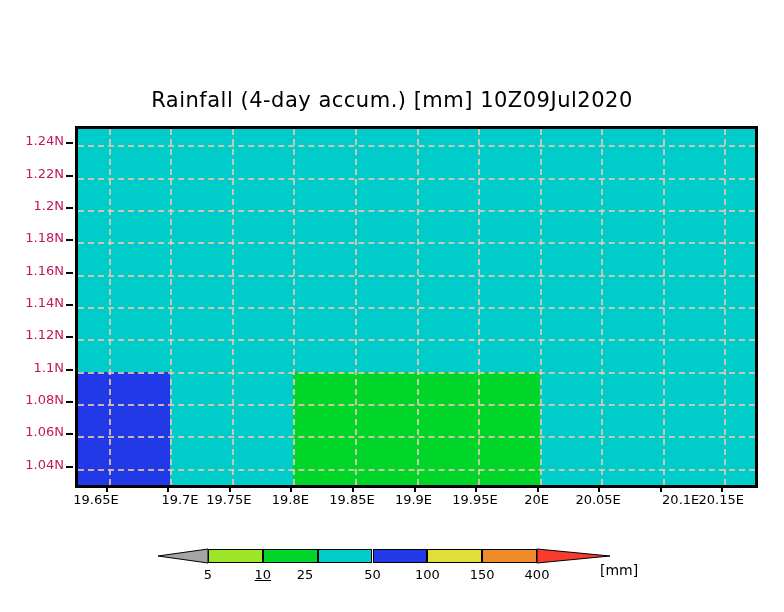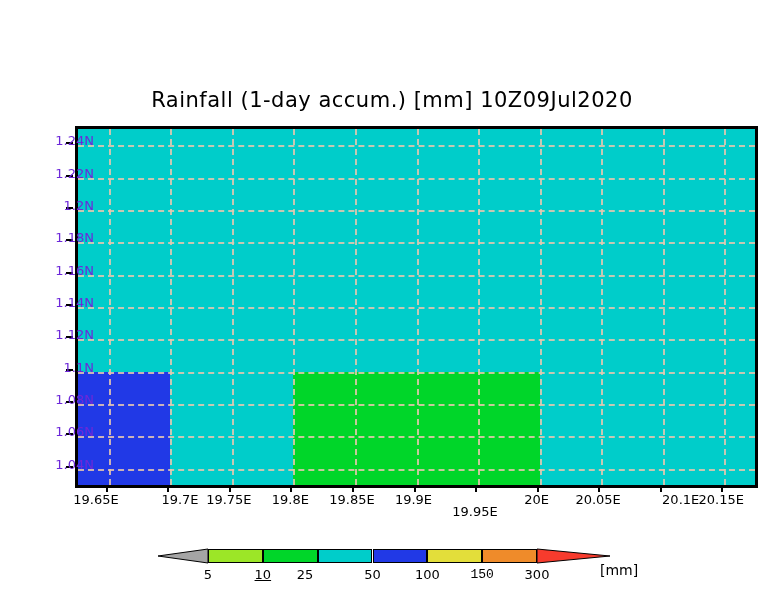--- a/index.html
+++ b/index.html
@@ -74,25 +74,25 @@
   
   .ytick-mark {
     position: absolute;
     width: 7px;
     height: 0;
     border-top: 2px solid #000000;
     left: 66px;
   }
   .ytick-label {
     position: absolute;
-    right: 690px;
+    right: 720px;
     text-align: left;
     font-family: "DejaVu Sans", sans-serif;
     font-size: 13px;
-    color: #6d28d9;
+    color: #be185d;
     white-space: pre;
   }
   .xtick-mark {
     position: absolute;
     height: 7px;
     width: 0;
     border-left: 2px solid #000000;
     top: 485px;
   }
   .xtick-label {
@@ -143,21 +143,21 @@
     top: 22px;
     font-family: "DejaVu Sans", sans-serif;
     font-size: 14px;
     color: #000000;
     white-space: pre;
   }
 </style>
 </head>
 <body>
 
-<div id="chart-title">Rainfall (1-day accum.) [mm] 10Z09Jul2020</div>
+<div id="chart-title">Rainfall (4-day accum.) [mm] 10Z09Jul2020</div>
 
 <div id="plot-frame">
   <div id="plot-canvas" style="background: rgb(0, 205, 202);">
 
   <div class="data-block" style="left: 0px; top: 242.727px; width: 92.3182px; height: 113.273px; background: rgb(33, 57, 230);"></div>
       <div class="data-block" style="left: 215.409px; top: 242.727px; width: 246.182px; height: 113.273px; background: rgb(0, 214, 41);"></div>
       <div class="gridline-v" style="left: 30.7727px;"></div>
       <div class="gridline-v" style="left: 92.3182px;"></div>
       <div class="gridline-v" style="left: 153.864px;"></div>
       <div class="gridline-v" style="left: 215.409px;"></div>
@@ -211,21 +211,21 @@
     <div class="xtick-label" style="left: 180px;">19.7E</div>
     <div class="xtick-mark" style="left: 228.864px;"></div>
     <div class="xtick-label" style="left: 228.864px;">19.75E</div>
     <div class="xtick-mark" style="left: 290.409px;"></div>
     <div class="xtick-label" style="left: 290.409px; text-align: center;">19.8E</div>
     <div class="xtick-mark" style="left: 351.955px;"></div>
     <div class="xtick-label" style="left: 351.955px;">19.85E</div>
     <div class="xtick-mark" style="left: 413.5px;"></div>
     <div class="xtick-label" style="left: 413.5px;">19.9E</div>
     <div class="xtick-mark" style="left: 475.045px;"></div>
-    <div class="xtick-label" style="left: 475.045px; margin-top: 12px;">19.95E</div>
+    <div class="xtick-label" style="left: 475.045px;">19.95E</div>
     <div class="xtick-mark" style="left: 536.591px;"></div>
     <div class="xtick-label" style="left: 536.591px;">20E</div>
     <div class="xtick-mark" style="left: 598.136px;"></div>
     <div class="xtick-label" style="left: 598.136px;">20.05E</div>
     <div class="xtick-mark" style="left: 659.682px;"></div>
     <div class="xtick-label" style="left: 659.682px; margin-left: 21px;">20.1E</div>
     <div class="xtick-mark" style="left: 721.227px;"></div>
     <div class="xtick-label" style="left: 721.227px;">20.15E</div>
   </div>
 
@@ -240,17 +240,17 @@
       <div class="cb-band" style="left: 104.833px; width: 54.8333px; background: rgb(0, 214, 41);"></div>
       <div class="cb-band" style="left: 159.667px; width: 54.8333px; background: rgb(0, 205, 202);"></div>
       <div class="cb-band" style="left: 214.5px; width: 54.8333px; background: rgb(33, 57, 230);"></div>
       <div class="cb-band" style="left: 269.333px; width: 54.8333px; background: rgb(227, 222, 58);"></div>
       <div class="cb-band" style="left: 324.167px; width: 54.8333px; background: rgb(239, 139, 42);"></div>
       <span class="cb-label" style="left: 50px;">5</span>
       <span class="cb-label" style="left: 104.833px; text-decoration: underline;">10</span>
       <span class="cb-label" style="left: 147px;">25</span>
       <span class="cb-label" style="left: 214.5px;">50</span>
       <span class="cb-label" style="left: 269.333px;">100</span>
-      <span class="cb-label" style="left: 324.167px; font-family: Liberation Mono, monospace;">150</span>
-      <span class="cb-label" style="left: 379px;">300</span>
+      <span class="cb-label" style="left: 324.167px;">150</span>
+      <span class="cb-label" style="left: 379px;">400</span>
     </div>
   <span id="cb-unit">[mm]</span>
 </div>
 
 </body></html>

